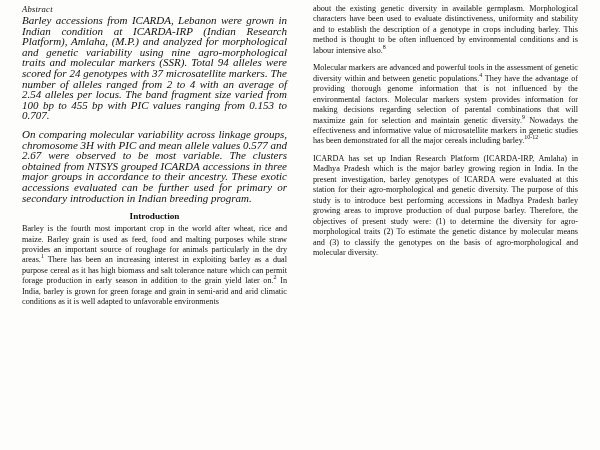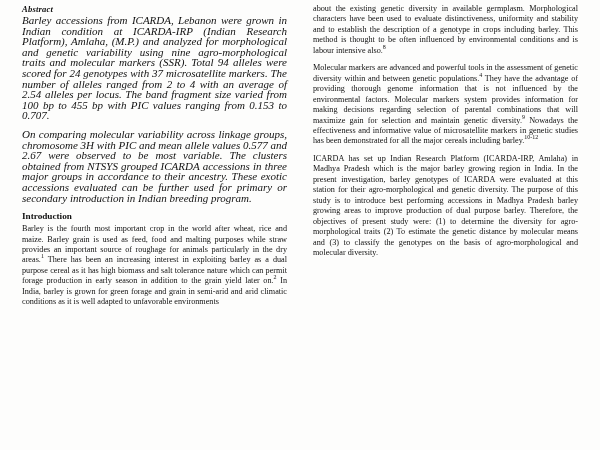--- a/index.html
+++ b/index.html
@@ -34,21 +34,21 @@
   p {
     margin: 0 0 7px 0;
     text-align: justify;
     font-size: 8.2px;
     line-height: 10.4px;
     text-indent: 0;
     hyphens: auto;
   }
   .abstract-head {
     font-style: italic;
-    font-weight: bold;
+    font-weight: normal;
     font-size: 8.6px;
     margin: 0 0 1px 0;
     letter-spacing: 0.2px;
   }
   .italic-block {
     font-style: italic;
     font-size: 11px;
     line-height: 10.6px;
     text-align: justify;
     margin: 0 0 8px 0;
@@ -59,21 +59,21 @@
     text-align: justify;
     margin: 0 0 10px 0;
   }
   .keywords b {
     font-weight: bold;
   }
   h2.section {
     font-size: 9.2px;
     font-weight: bold;
     margin: 2px 0 3px 0;
-    text-align: left;
+    text-align: center;
   }
   sup {
     font-size: 6px;
     vertical-align: super;
     line-height: 0;
   }
   .col-right p {
     font-size: 8.2px;
     line-height: 10.45px;
   }

